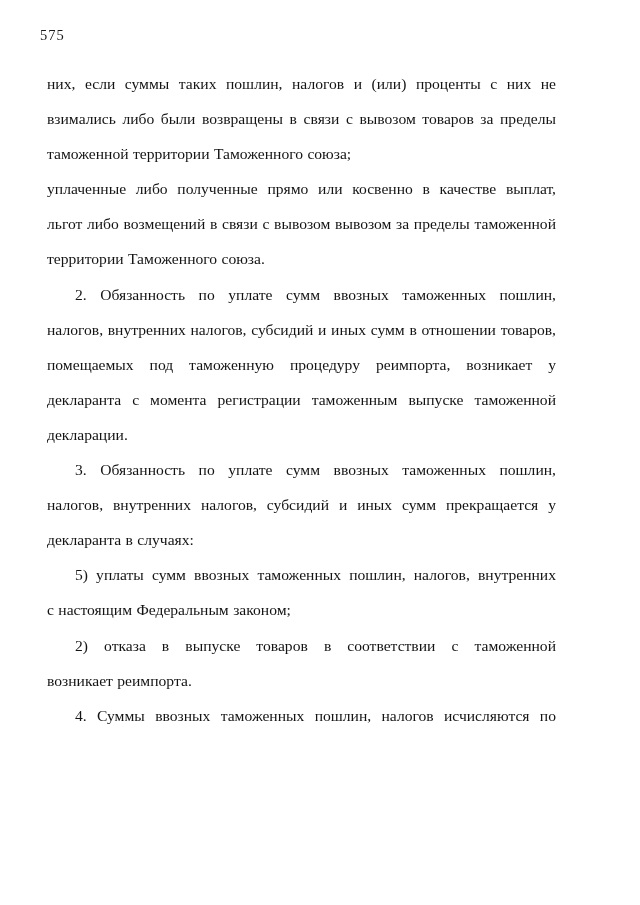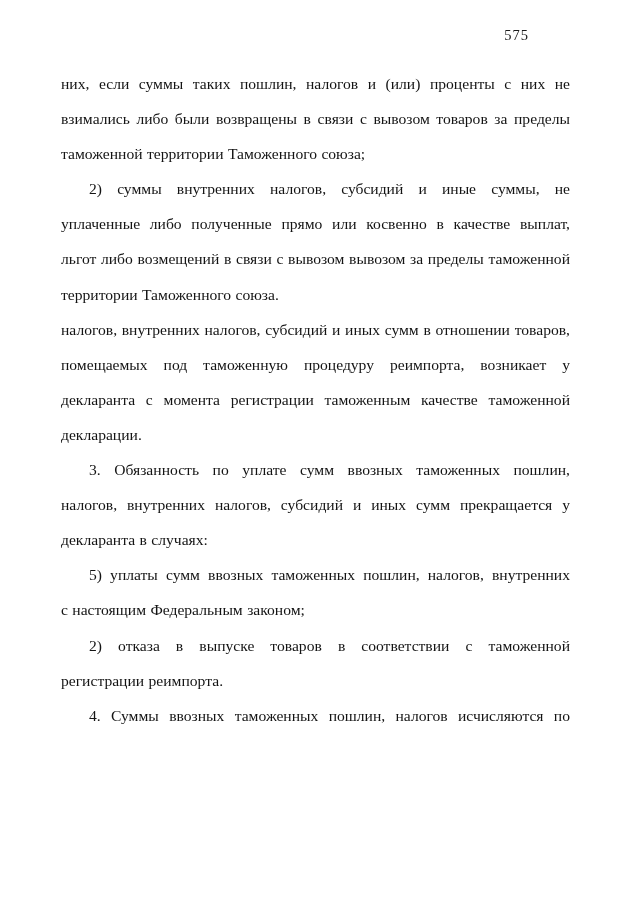--- a/index.html
+++ b/index.html
@@ -13,29 +13,30 @@
     background: #ffffff;
     font-family: "Liberation Serif", "DejaVu Serif", serif;
     color: #141414;
     overflow: hidden;
   }
   .page-number {
     position: absolute;
     top: 27px;
     left: 0;
     width: 529px;
-    text-align: right;
+    text-align: left;
     font-size: 14.5px;
     letter-spacing: 1px;
     color: #1a1a1a;
+    padding-left: 40px;
   }
   .text-block {
     position: absolute;
     top: 66px;
-    left: 61px;
+    left: 47px;
     width: 509px;
     font-size: 15.6px;
     color: #141414;
   }
   .paragraph {
     margin: 0;
     padding: 0;
   }
   .line {
     height: 35.1px;
@@ -58,41 +59,41 @@
 
 <div class="page">
   <div class="page-number">575</div>
   <div class="text-block">
       <div class="paragraph">
         <div class="line">них, если суммы таких пошлин, налогов и (или) проценты с них не</div>
         <div class="line">взимались либо были возвращены в связи с вывозом товаров за пределы</div>
         <div class="line last">таможенной территории Таможенного союза;</div>
       </div>
       <div class="paragraph">
-        <div class="line indent">2) суммы внутренних налогов, субсидий и иные суммы, не</div>
         <div class="line">уплаченные либо полученные прямо или косвенно в качестве выплат,</div>
         <div class="line">льгот либо возмещений в связи с вывозом вывозом за пределы таможенной</div>
         <div class="line last">территории Таможенного союза.</div>
       </div>
       <div class="paragraph">
+        <div class="line indent">2. Обязанность по уплате сумм ввозных таможенных пошлин,</div>
         <div class="line">налогов, внутренних налогов, субсидий и иных сумм в отношении товаров,</div>
         <div class="line">помещаемых под таможенную процедуру реимпорта, возникает у</div>
-        <div class="line">декларанта с момента регистрации таможенным качестве таможенной</div>
+        <div class="line">декларанта с момента регистрации таможенным выпуске таможенной</div>
         <div class="line last">декларации.</div>
       </div>
       <div class="paragraph">
         <div class="line indent">3. Обязанность по уплате сумм ввозных таможенных пошлин,</div>
         <div class="line">налогов, внутренних налогов, субсидий и иных сумм прекращается у</div>
         <div class="line last">декларанта в случаях:</div>
       </div>
       <div class="paragraph">
         <div class="line indent">5) уплаты сумм ввозных таможенных пошлин, налогов, внутренних</div>
         <div class="line last">с настоящим Федеральным законом;</div>
       </div>
       <div class="paragraph">
         <div class="line indent">2) отказа в выпуске товаров в соответствии с таможенной</div>
-        <div class="line last">регистрации реимпорта.</div>
+        <div class="line last">возникает реимпорта.</div>
       </div>
       <div class="paragraph">
         <div class="line indent">4. Суммы ввозных таможенных пошлин, налогов исчисляются по</div>
       </div>
     </div>
 </div>
 
 </body></html>

